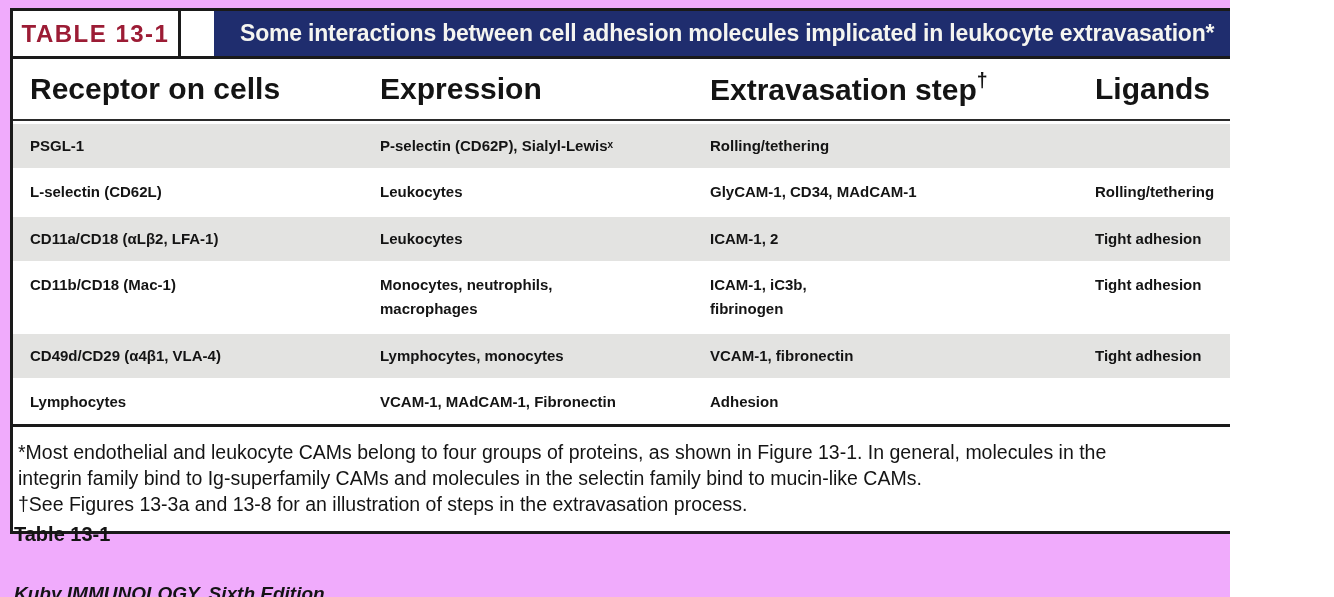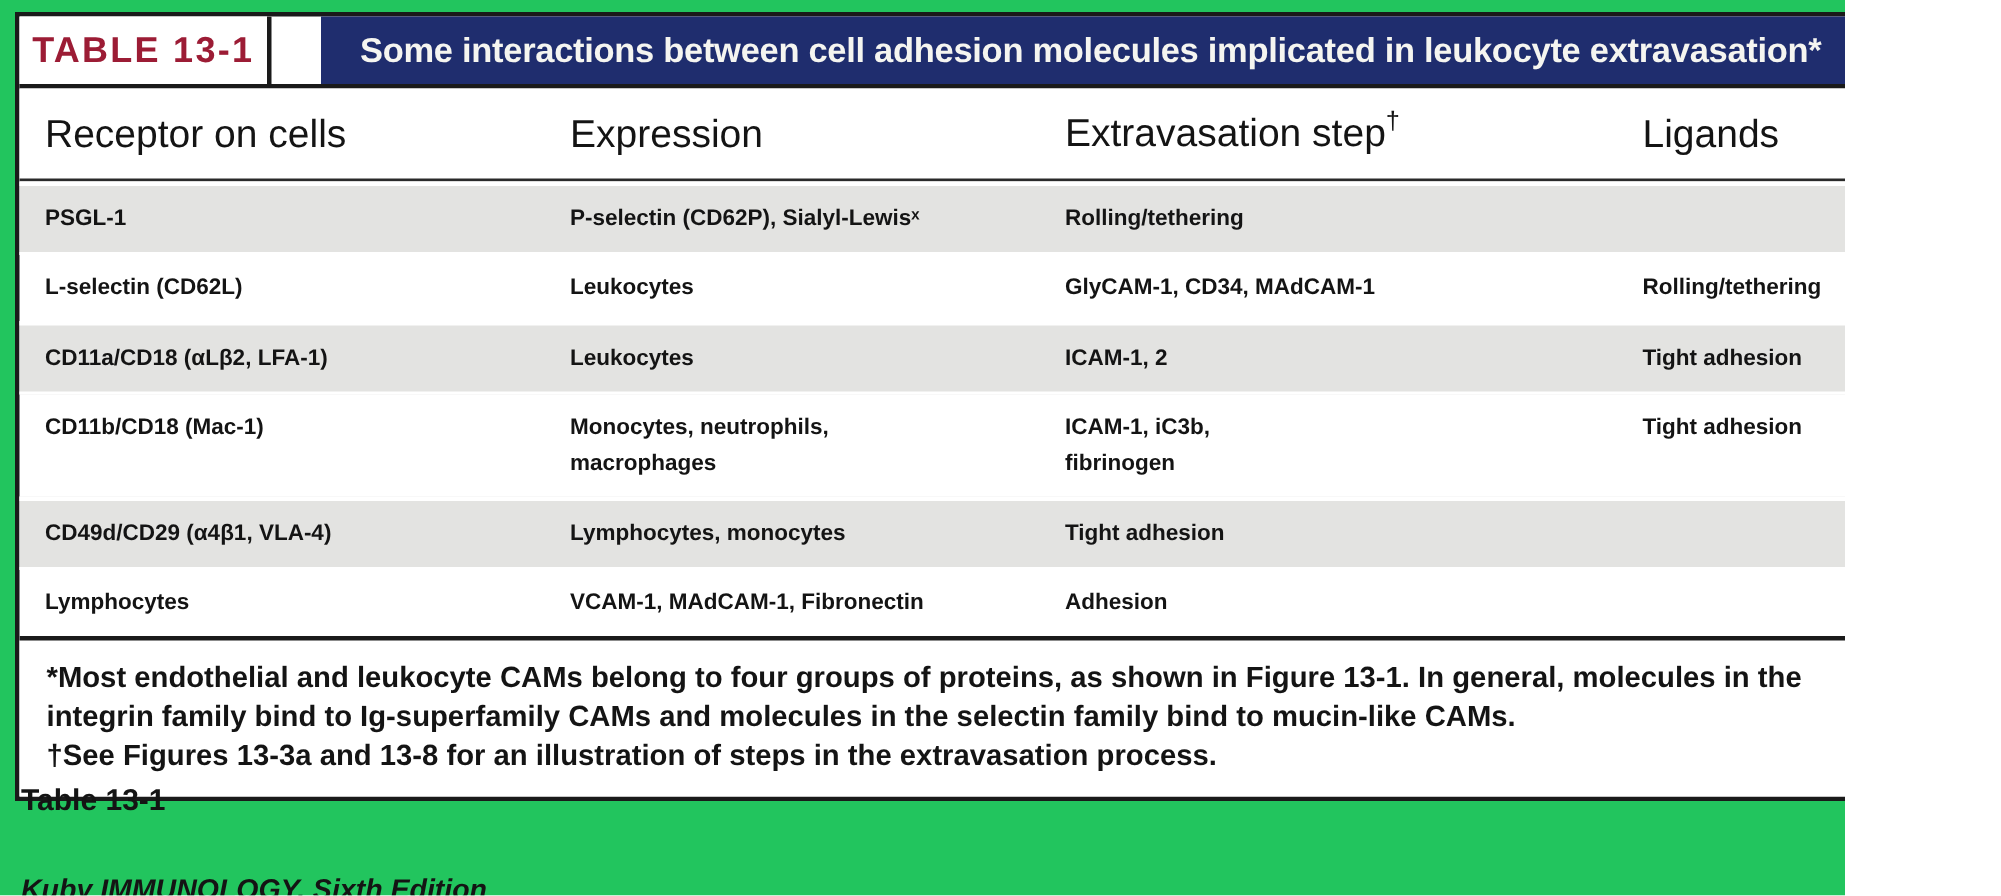--- a/index.html
+++ b/index.html
@@ -1,21 +1,21 @@
 <!DOCTYPE html>
 <html><head>
 <meta charset="utf-8">
 <style>
   * { margin: 0; padding: 0; box-sizing: border-box; }
   html, body { background: #ffffff; }
   .page {
     position: relative;
     width: 1230px;
     height: 597px;
-    background: #22c55e;
+    background: #f0abfc;
     font-family: "Liberation Sans", sans-serif;
     color: #141414;
     overflow: hidden;
   }
   .table-box {
     position: absolute;
     left: 10px;
     top: 8px;
     width: 1314px;
     border: 3px solid #1a1a1a;
@@ -44,43 +44,43 @@
     letter-spacing: -0.2px;
     margin-left: 33px;
   }
   
   .col-headers {
     display: grid;
     grid-template-columns: 367px 330px 385px 1fr;
     height: 62px;
     align-items: center;
     border-bottom: 2px solid #2a2a2a;
-    font-weight: normal;
-    font-size: 26px;
+    font-weight: bold;
+    font-size: 30px;
     background: #ffffff;
   }
   .col-headers .cell:first-child { padding-left: 17px; }
   sup { font-size: 0.65em; position: relative; top: -0.1em; }
   
   .row {
     display: grid;
     grid-template-columns: 367px 330px 385px 1fr;
     font-weight: bold;
     font-size: 15px;
     line-height: 24px;
   }
   .row .cell { padding: 10px 6px 10px 0; white-space: pre-line; }
   .row .cell:first-child { padding-left: 17px; }
   .row.shaded { background: #e3e3e1; }
   .row.gap { border-top: 3px solid #ffffff; border-bottom: 2px solid #ffffff; }
   
   .footnotes {
     border-top: 3px solid #1a1a1a;
-    padding: 12px 18px 14px 18px;
-    font-weight: bold;
+    padding: 12px 18px 14px 5px;
+    font-weight: normal;
     font-size: 19.5px;
     line-height: 26px;
     background: #ffffff;
   }
   .footnote { white-space: pre-line; }
   
   .caption { position: absolute; left: 14px; top: 522px; }
   .caption-title { font-weight: bold; font-size: 20px; line-height: 24px; }
   .caption-book { font-weight: bold; font-style: italic; font-size: 19px; line-height: 24px; margin-top: 36px; }
   .caption-copy { font-weight: bold; font-size: 17px; line-height: 25px; color: #3c3c3c; }
@@ -125,20 +125,21 @@
         <div class="cell">CD11b/CD18 (Mac-1)</div>
         <div class="cell">Monocytes, neutrophils,
 macrophages</div>
         <div class="cell">ICAM-1, iC3b,
 fibrinogen</div>
         <div class="cell">Tight adhesion</div>
       </div>
       <div class="row shaded gap">
         <div class="cell">CD49d/CD29 (α4β1, VLA-4)</div>
         <div class="cell">Lymphocytes, monocytes</div>
+        <div class="cell">VCAM-1, fibronectin</div>
         <div class="cell">Tight adhesion</div>
       </div>
       <div class="row">
         <div class="cell">Lymphocytes</div>
         <div class="cell">VCAM-1, MAdCAM-1, Fibronectin</div>
         <div class="cell">Adhesion</div>
       </div>
     </div>
 
     <div class="footnotes">

